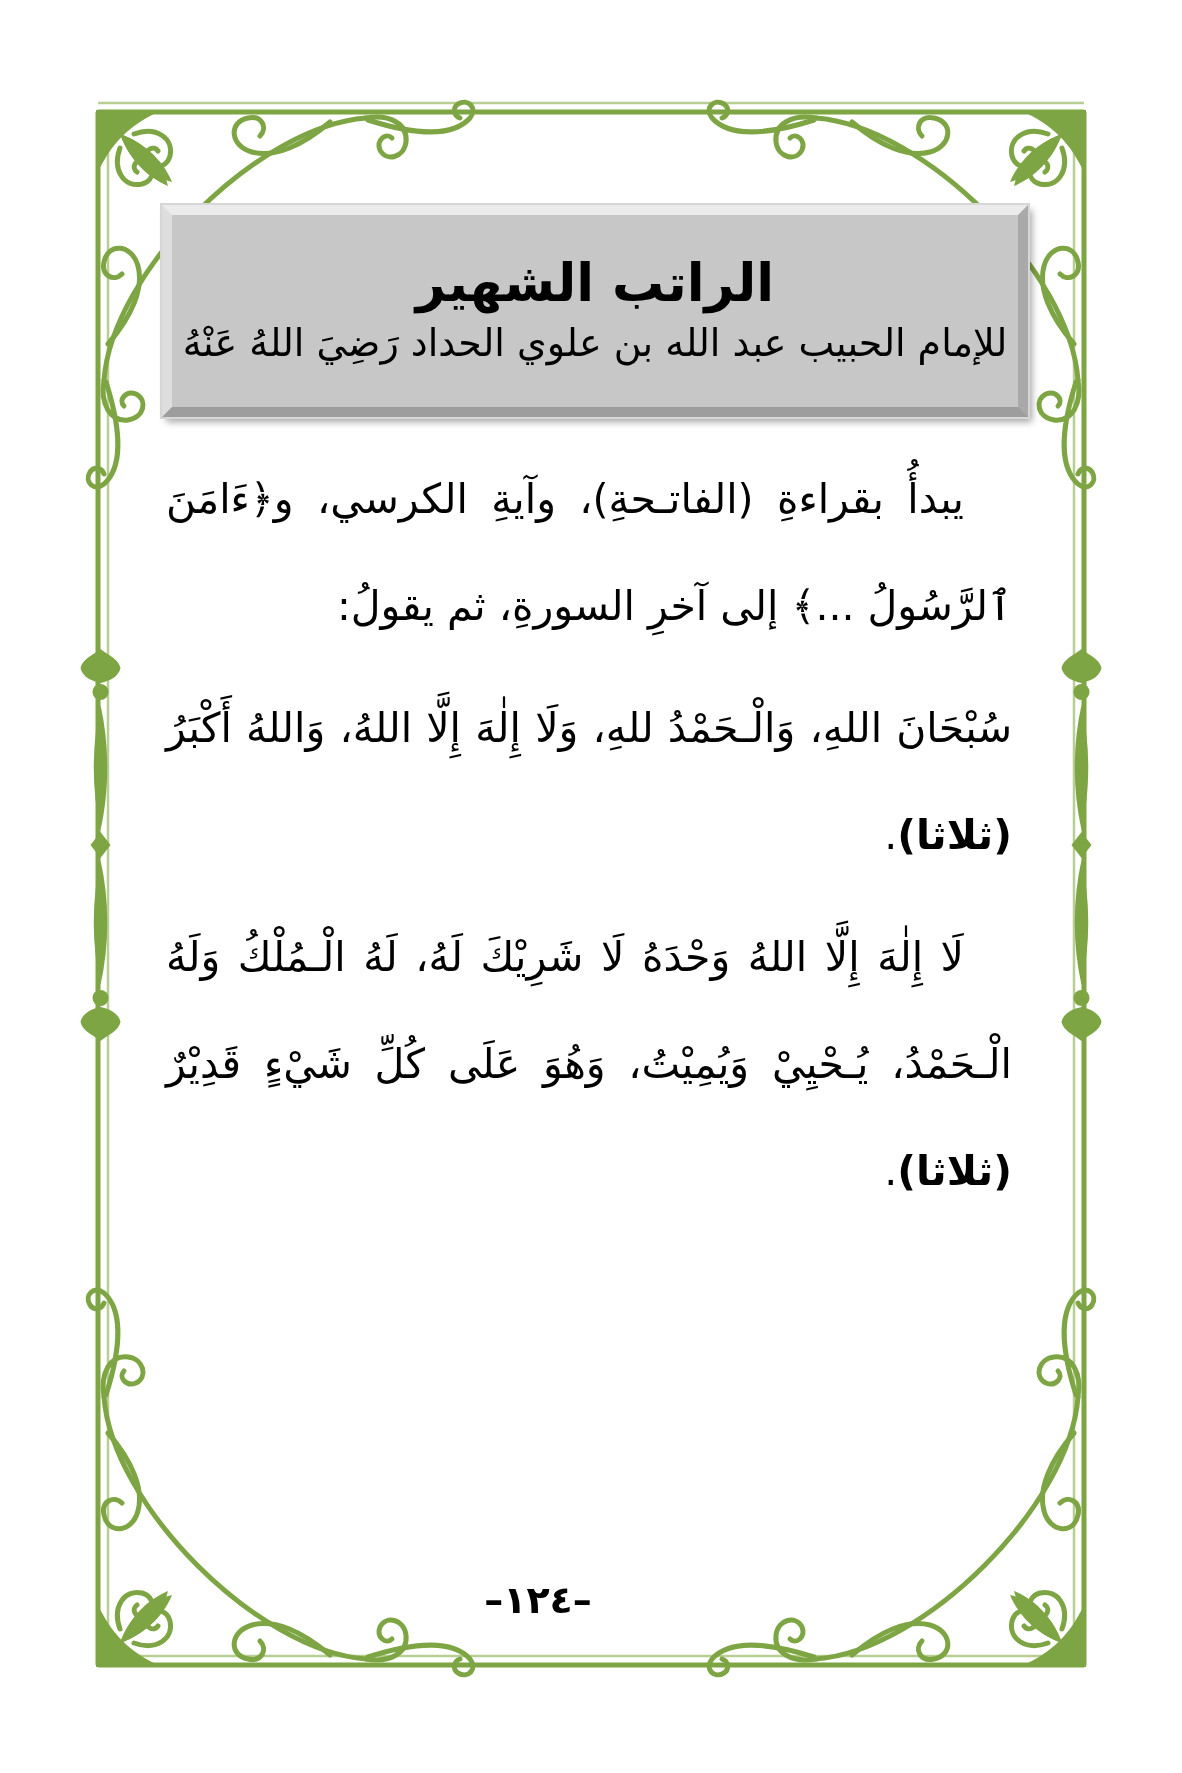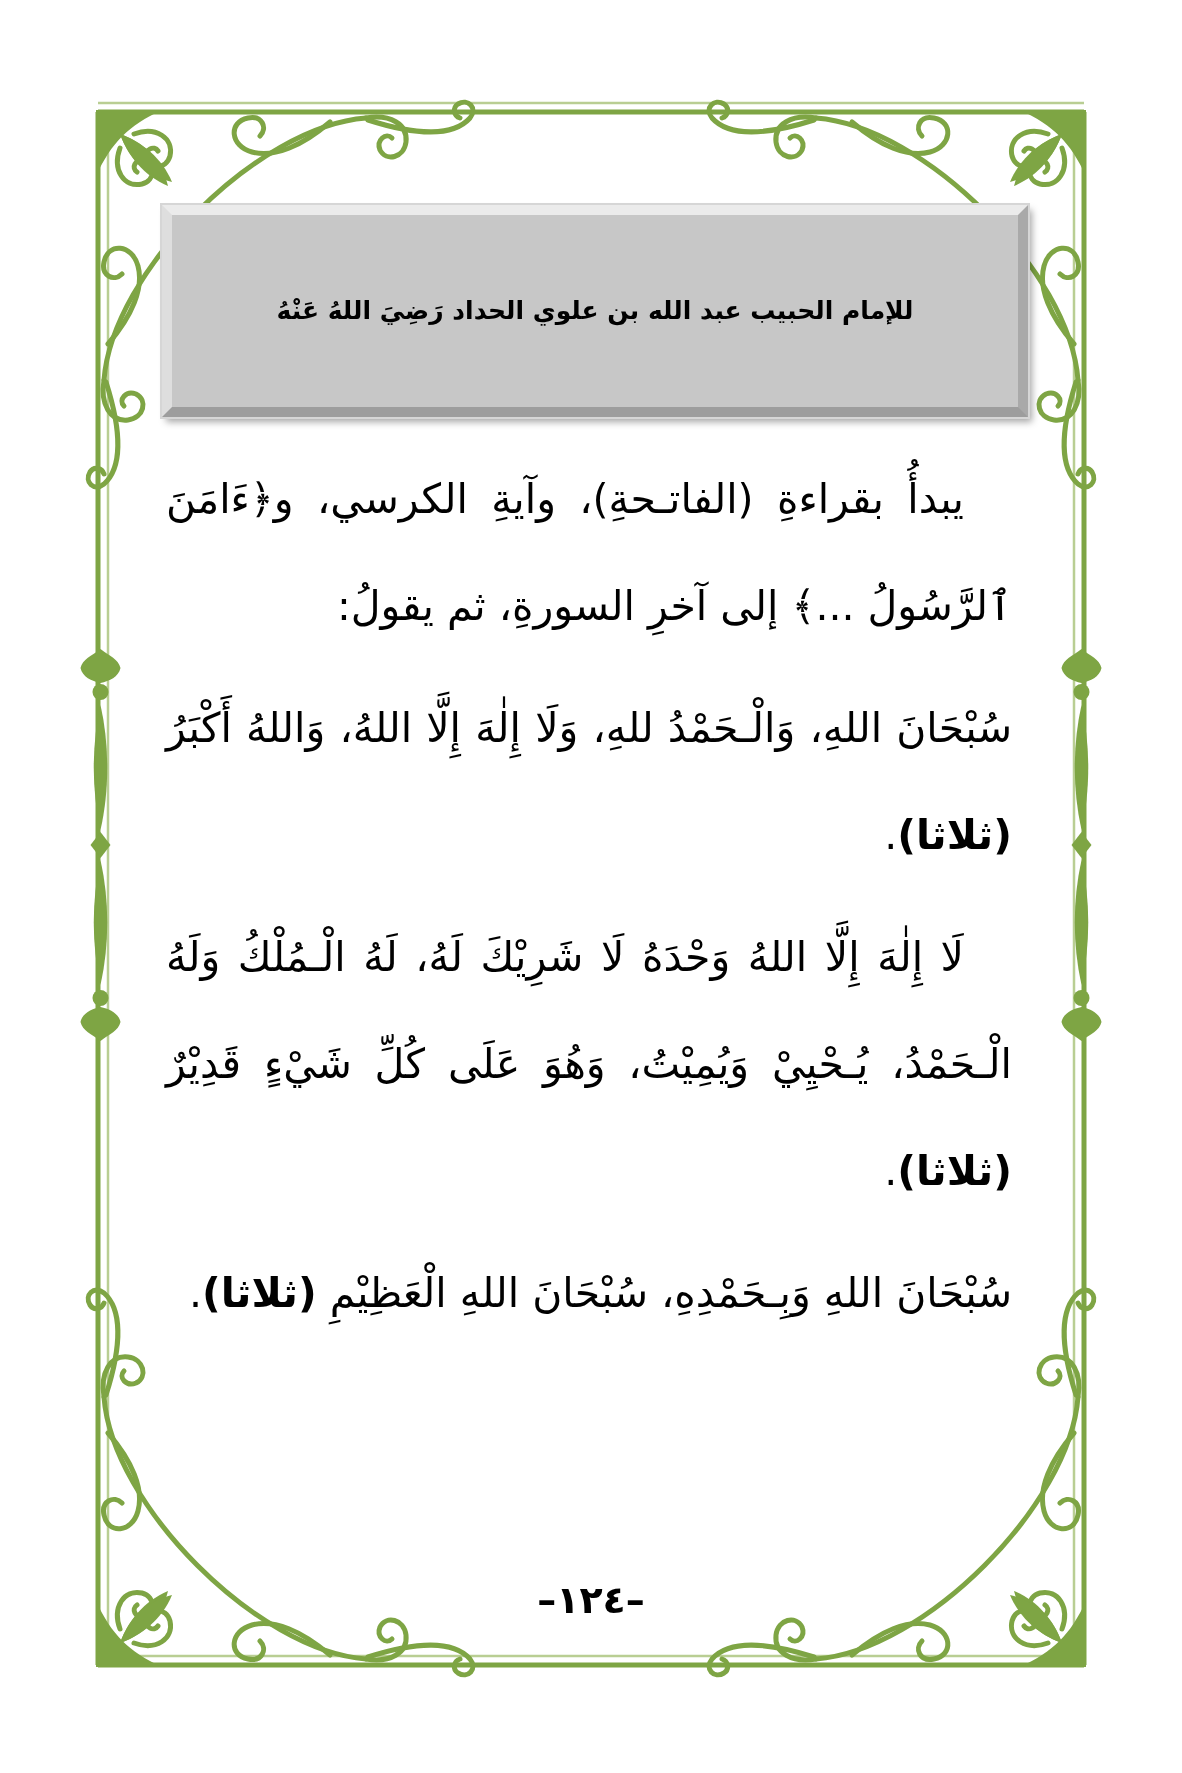--- a/index.html
+++ b/index.html
@@ -17,33 +17,33 @@
     position:absolute;left:162px;top:205px;width:866px;height:212px;box-sizing:border-box;
     background:var(--title-box-bg,#c7c7c7);
     border:10px solid;
     border-color:#ebebeb #a9a9a9 #9d9d9d #dedede;
     outline:2px solid #d6d6d6;
     box-shadow:4px 5px 7px rgba(0,0,0,0.35);
     display:flex;flex-direction:column;align-items:center;justify-content:center;
     direction:rtl;text-align:center;gap:14px;
   }
   .page-title{font-size:52px;font-weight:bold;line-height:1;letter-spacing:0;}
-  .page-subtitle{font-size:25px;font-weight:bold;line-height:1.1;}
+  .page-subtitle{font-size:38px;font-weight:normal;line-height:1.1;}
 
   .body-text{
     position:absolute;left:150px;top:430px;width:878px;
     direction:rtl;text-align:justify;
     font-size:41px;line-height:2.6;
   }
   .para{margin:16px;padding:0;}
   .para.indent{text-indent:48px;}
   .seg.bold{font-weight:bold;}
 
   .page-number{
-    position:absolute;left:0;top:1578px;width:1182px;
+    position:absolute;left:0;top:1578px;width:1076px;
     text-align:center;direction:rtl;font-size:38px;font-weight:bold;
   }
 </style>
 </head>
 <body>
 
 <div class="page">
 
   <svg class="frame" viewBox="0 0 1182 1773" aria-hidden="true">
     <defs>
@@ -93,25 +93,25 @@
     <use href="#corner" transform="translate(98,112)"></use>
     <use href="#corner" transform="translate(1084,112) scale(-1,1)"></use>
     <use href="#corner" transform="translate(98,1665) scale(1,-1)"></use>
     <use href="#corner" transform="translate(1084,1665) scale(-1,-1)"></use>
 
     <use href="#spindle" transform="translate(100.5,845)"></use>
     <use href="#spindle" transform="translate(1081.5,845)"></use>
   </svg>
 
   <div class="title-box">
+    <div class="page-title">الراتب الشهير</div>
     <div class="page-subtitle">للإمام الحبيب عبد الله بن علوي الحداد رَضِيَ اللهُ عَنْهُ</div>
   </div>
 
   <div class="body-text">
       <p class="para indent"><span class="seg">يبدأُ بقراءةِ (الفاتـحةِ)، وآيةِ الكرسي، و﴿ءَامَنَ ٱلرَّسُولُ ...﴾ إلى آخرِ السورةِ، ثم يقولُ:</span></p>
       <p class="para"><span class="seg">سُبْحَانَ اللهِ، وَالْـحَمْدُ للهِ، وَلَا إِلٰهَ إِلَّا اللهُ، وَاللهُ أَكْبَرُ </span><span class="seg bold">(ثلاثا)</span><span class="seg">.</span></p>
       <p class="para indent"><span class="seg">لَا إِلٰهَ إِلَّا اللهُ وَحْدَهُ لَا شَرِيْكَ لَهُ، لَهُ الْـمُلْكُ وَلَهُ الْـحَمْدُ، يُـحْيِيْ وَيُمِيْتُ، وَهُوَ عَلَى كُلِّ شَيْءٍ قَدِيْرٌ </span><span class="seg bold">(ثلاثا)</span><span class="seg">.</span></p>
-      <p class="para"><span class="seg">سُبْحَانَ اللهِ وَبِـحَمْدِهِ، سُبْحَانَ اللهِ الْعَظِيْمِ </span><span class="seg bold">(ثلاثا)</span><span class="seg">.</span></p>
     </div>
 
   <div class="page-number">–١٢٤–</div>
 
 </div>
 
 </body></html>

